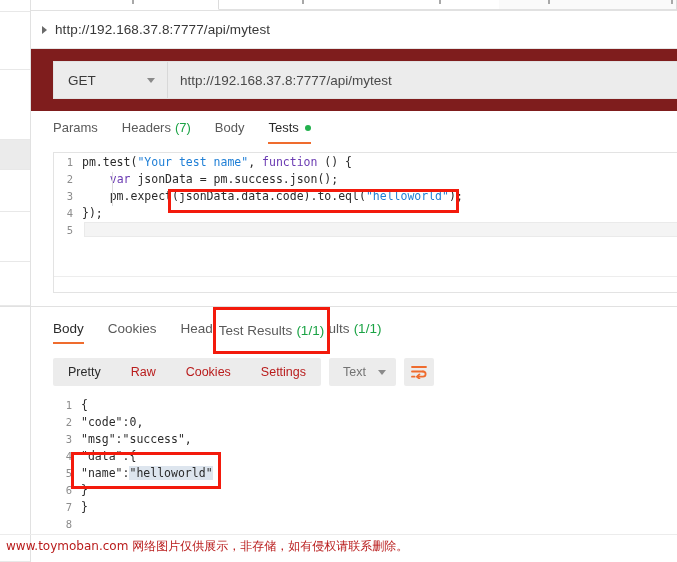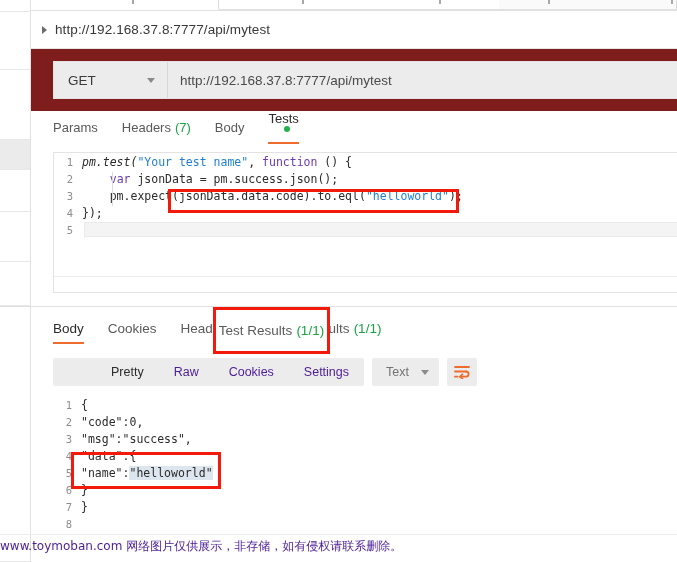--- a/index.html
+++ b/index.html
@@ -150,21 +150,21 @@
     white-space: nowrap;
     cursor: pointer;
   }
   .req-tab .cnt { color: #1ba345; margin-left: 4px; }
   .req-tab .dot {
     width: 6px; height: 6px;
     border-radius: 50%;
     background: #23b14d;
     margin-left: 6px;
   }
-  .req-tab.active { color: #2b2b2b; flex-direction: column; }
+  .req-tab.active { color: #2b2b2b; }
   .req-tab.active::after {
     content: "";
     position: absolute;
     left: 0; right: 0; bottom: 0;
     height: 2.5px;
     background: #ef6c2e;
   }
 
   
   .editor-wrap {
@@ -194,21 +194,21 @@
     user-select: none;
   }
   .code-body { white-space: pre; color: #2b2b2b; }
   .code-body.indented { position: relative; }
   .indent-guide {
     position: absolute;
     left: 30px; top: 0;
     width: 1px; height: 17px;
     background: #dcdcdc;
   }
-  .tok-fn    { color: #2b2b2b; font-style: italic; }
+  .tok-fn    { color: #2b2b2b; }
   .tok-str   { color: #1f7fd6; }
   .tok-kw    { color: #6a3ab2; }
   .tok-plain { color: #2b2b2b; }
   .empty-line-box {
     margin-left: 2px;
     width: 600px;
     height: 15px;
     background: #f4f4f4;
     border: 1px solid #eaeaea;
   }
@@ -272,24 +272,24 @@
     display: flex;
     align-items: center;
     border-radius: 2px;
   }
   .fmt-item {
     padding: 0 15px;
     height: 28px;
     display: flex;
     align-items: center;
     font-size: 12.5px;
-    color: #4c1d95;
+    color: #b91c1c;
     cursor: pointer;
   }
-  .fmt-item.active { color: #2b2b2b; margin-left: 43px; }
+  .fmt-item.active { color: #2b2b2b; }
   .fmt-select {
     margin-left: 8px;
     height: 28px;
     background: #ececec;
     border-radius: 2px;
     display: flex;
     align-items: center;
     padding: 0 10px 0 14px;
     gap: 12px;
     font-size: 12.5px;
@@ -340,23 +340,23 @@
     pointer-events: none;
     background: transparent;
   }
   .annot-code    { left: 168px; top: 189px;  width: 291px; height: 24px; }
   .annot-results { left: 213px; top: 307px;  width: 117px; height: 47px; background:#fff; }
   .annot-json    { left: 71px;  top: 452px;  width: 150px; height: 37px; }
 
   
   .watermark {
     position: absolute;
-    left: 0; bottom: 7px;
+    left: 6px; bottom: 7px;
     font-size: 12px;
-    color: #4c1d95;
+    color: #b91c1c;
     white-space: nowrap;
     font-family: "DejaVu Sans", sans-serif;
   }
   .wm-bottomline {
     position: absolute;
     left: 0; bottom: 27px;
     width: 677px; height: 1px;
     background: #ececec;
   }
 </style>

